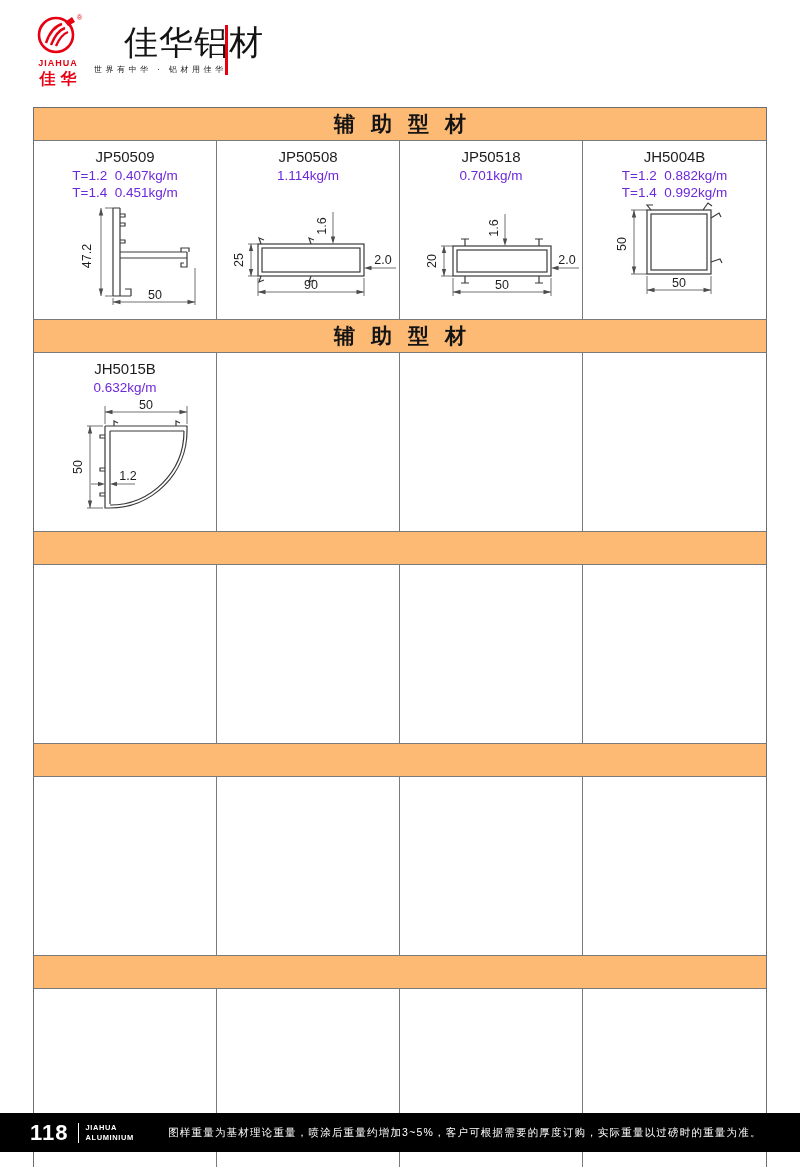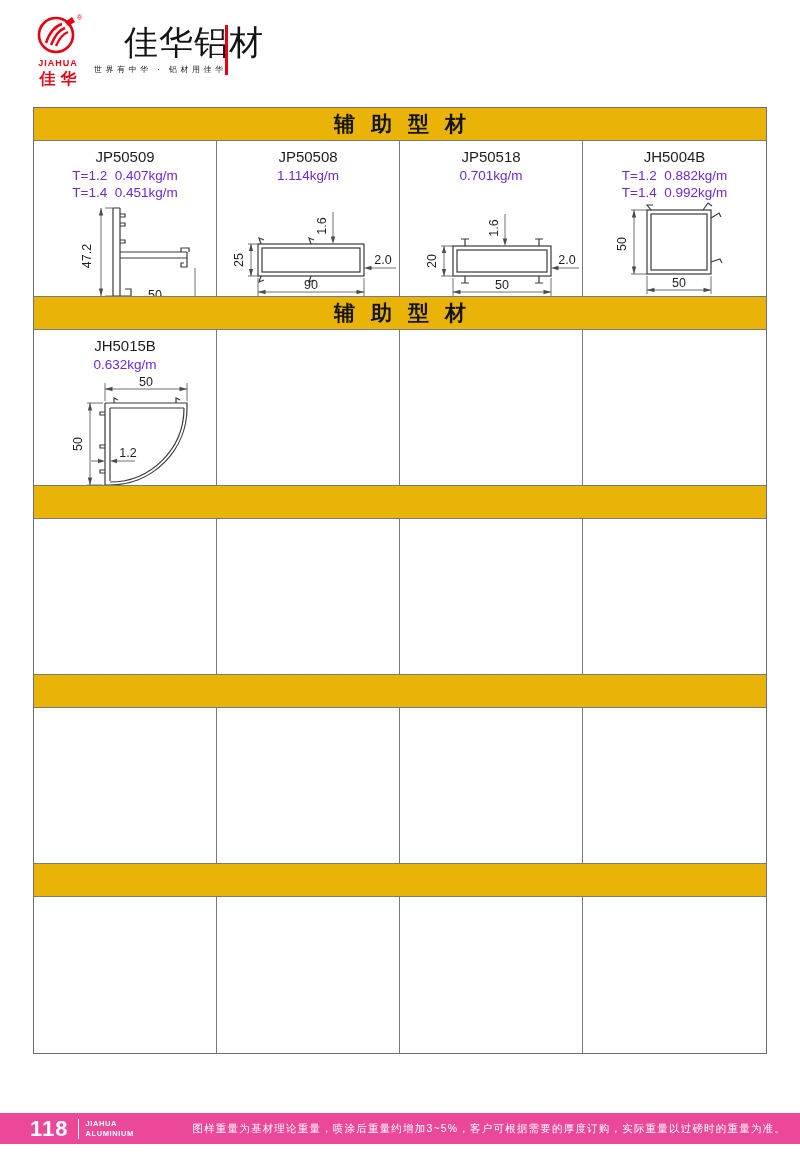--- a/index.html
+++ b/index.html
@@ -14,40 +14,40 @@
   .emblem .logo-cn { font-size:16px; font-weight:bold; color:#e60012; letter-spacing:5px; padding-left:5px; margin-top:1px; }
   .brand-name { position:absolute; left:64px; top:8px; font-size:34px; font-weight:400; letter-spacing:1px; color:#141414; white-space:nowrap;margin-left:32px; }
   .brand-tagline { position:absolute; left:66px; top:52px; font-size:8px; font-weight:normal; letter-spacing:3.5px; color:#222; white-space:nowrap; }
   .hdr-divider { position:absolute; left:197px; top:13px; width:3px; height:50px; background:#e60012; }
   .title-block { position:absolute; left:209px; top:11px; }
   .page-title { font-size:25px; font-weight:bold; color:#111; letter-spacing:0.5px; white-space:nowrap; }
   .page-subtitle { margin-top:4px; font-size:11px; color:#222; word-spacing:4px; white-space:nowrap; }
 
   
   .catalog-table { position:absolute; left:33px; top:107px; width:734px; border:1px solid #6f6f6f; background:#fff; }
-  .band { height:33px; background:#eab308; border-bottom:1px solid #7a7a7a; display:flex; align-items:center; justify-content:center; }
+  .band { height:33px; background:#fdba74; border-bottom:1px solid #7a7a7a; display:flex; align-items:center; justify-content:center; }
   .band span { font-size:21px; font-weight:bold; color:#141414; letter-spacing:16px; padding-left:16px; white-space:nowrap; }
-  .prow { display:flex; height:156px; border-bottom:1px solid #7a7a7a; }
+  .prow { display:flex; height:179px; border-bottom:1px solid #7a7a7a; }
   .prow:last-child { border-bottom:none; }
   .cell { flex:1 1 25%; border-right:1px solid #7a7a7a; overflow:hidden; padding-top:7px; }
   .cell:last-child { border-right:none; }
   .pcode { text-align:center; font-size:15px; color:#1d1d1d; line-height:1.25; }
   .pspec { text-align:center; font-size:13.5px; color:#6d28d9; line-height:1.3; white-space:pre; }
   .drawing { display:block; margin:0 auto; }
   .drawing .prof { stroke:#3a3a3a; stroke-width:1.2; fill:none; stroke-linejoin:miter; }
   .drawing .diml { stroke:#4c4c4c; stroke-width:0.8; fill:none; }
   .drawing .arr { fill:#4c4c4c; stroke:none; }
   .drawing text { font-size:12.5px; fill:#1d1d1d; font-family:"Liberation Sans","DejaVu Sans",sans-serif; }
 
   
-  .footer { position:absolute; left:0; top:1113px; width:800px; height:31px; background:#ec4899; color:#fff; display:flex; align-items:center; }
+  .footer { position:absolute; left:0; top:1113px; width:800px; height:39px; background:#000000; color:#fff; display:flex; align-items:center; }
   .page-num { margin-left:30px; font-size:22px; font-weight:bold; letter-spacing:1px; }
   .footer-vline { width:1px; height:20px; background:#fff; margin:0 7px 0 9px; }
   .footer-brand { font-size:7.5px; line-height:1.3; letter-spacing:0.6px; font-weight:bold; }
-  .footer-note { flex:1; text-align:right; font-size:10.5px; letter-spacing:1.2px; white-space:nowrap; padding:0 14px 0 10px; }
+  .footer-note { flex:1; text-align:center; font-size:10.5px; letter-spacing:1.2px; white-space:nowrap; padding:0 14px 0 10px; }
 </style>
 </head>
 <body>
 
 <div class="page">
 
   <div class="header">
     <div class="emblem">
       <svg width="54" height="44" viewBox="0 0 54 44">
         <circle cx="25" cy="23" r="17" stroke="#e60012" stroke-width="2.6" fill="none"></circle>

